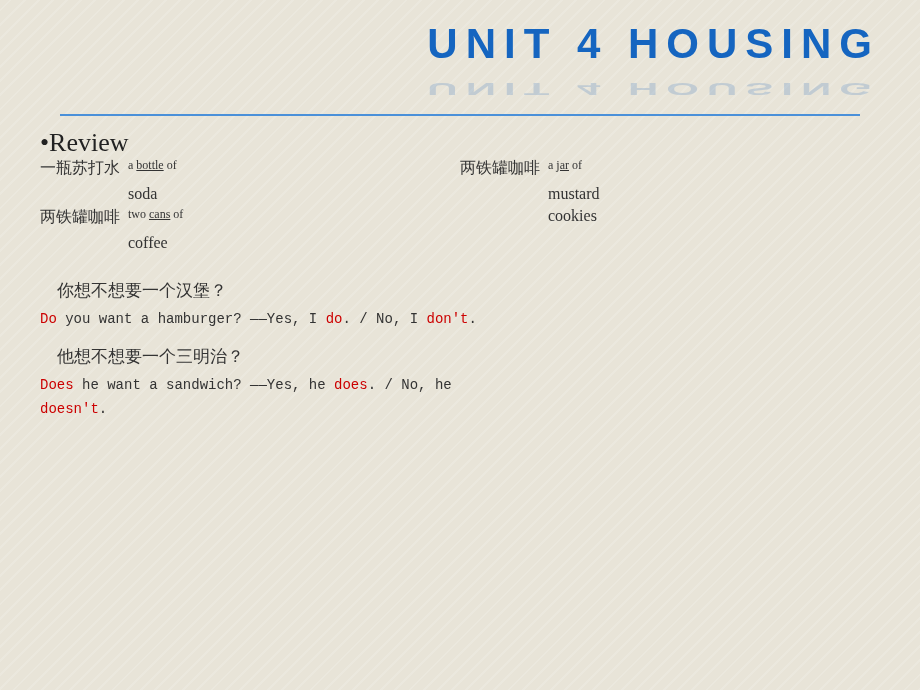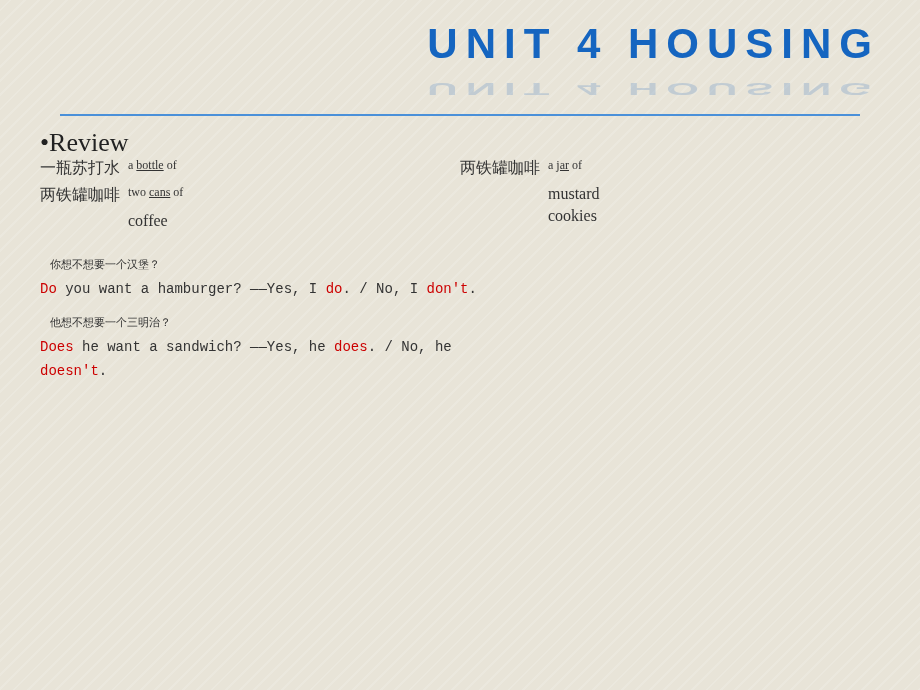--- a/index.html
+++ b/index.html
@@ -57,23 +57,23 @@
       color: #222;
       font-family: 'Times New Roman', serif;
     }
 
     .underlined {
       text-decoration: underline;
       text-decoration-color: #333;
     }
 
     .question-chinese {
-      font-size: 11px;
+      font-size: 17px;
       color: #333;
-      margin: 10px 0 6px 10px;
+      margin: 10px 0 6px 17px;
       font-family: 'Times New Roman', serif;
     }
 
     .answer-line {
       font-size: 14px;
       color: #333;
       margin-bottom: 14px;
       line-height: 1.7;
       font-family: 'Courier New', monospace;
     }
@@ -149,20 +149,21 @@
   <div class="review-header">•Review</div>
 
   <div class="vocab-columns">
 
     <div class="vocab-col">
 
       <div class="vocab-item">
         <span class="ch">一瓶苏打水</span>
         <span class="en">a&nbsp;<span class="underlined">bottle</span>&nbsp;of</span>
       </div>
+      <div class="line2-indent">soda</div>
 
       <div class="vocab-item">
         <span class="ch">两铁罐咖啡</span>
         <span class="en">two&nbsp;<span class="underlined">cans</span>&nbsp;of</span>
       </div>
       <div class="line2-indent">coffee</div>
     </div>
 
     <div class="vocab-col">
 

